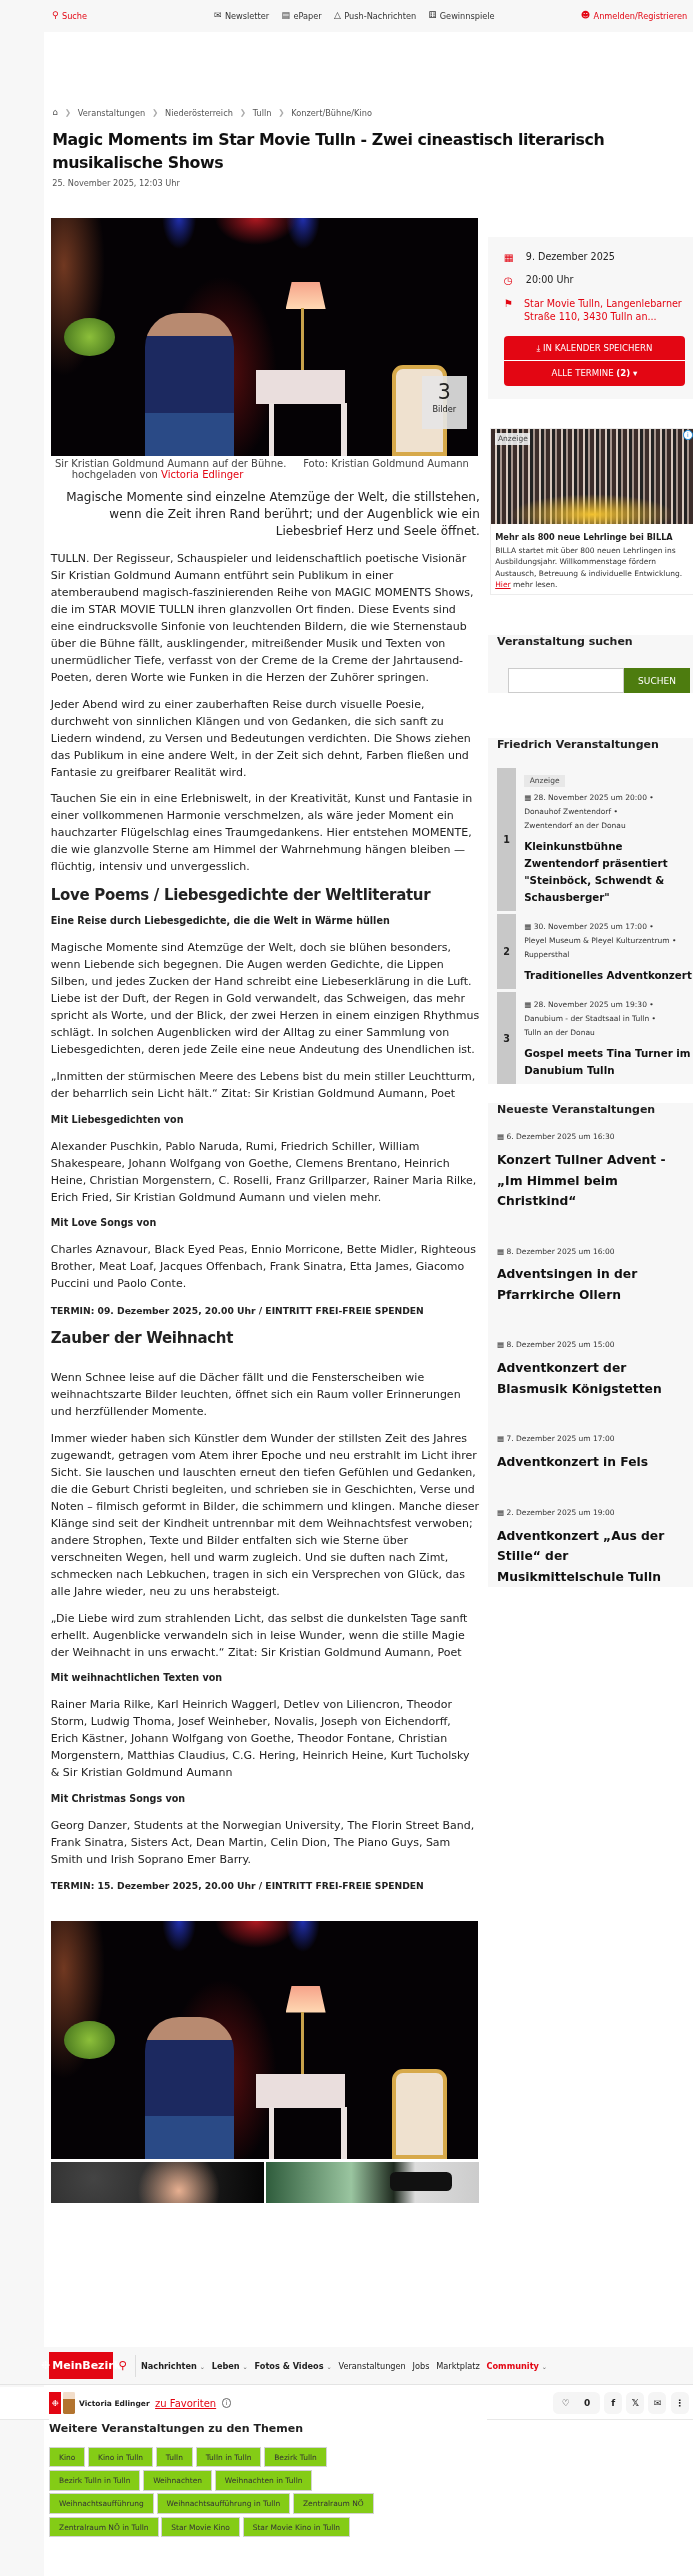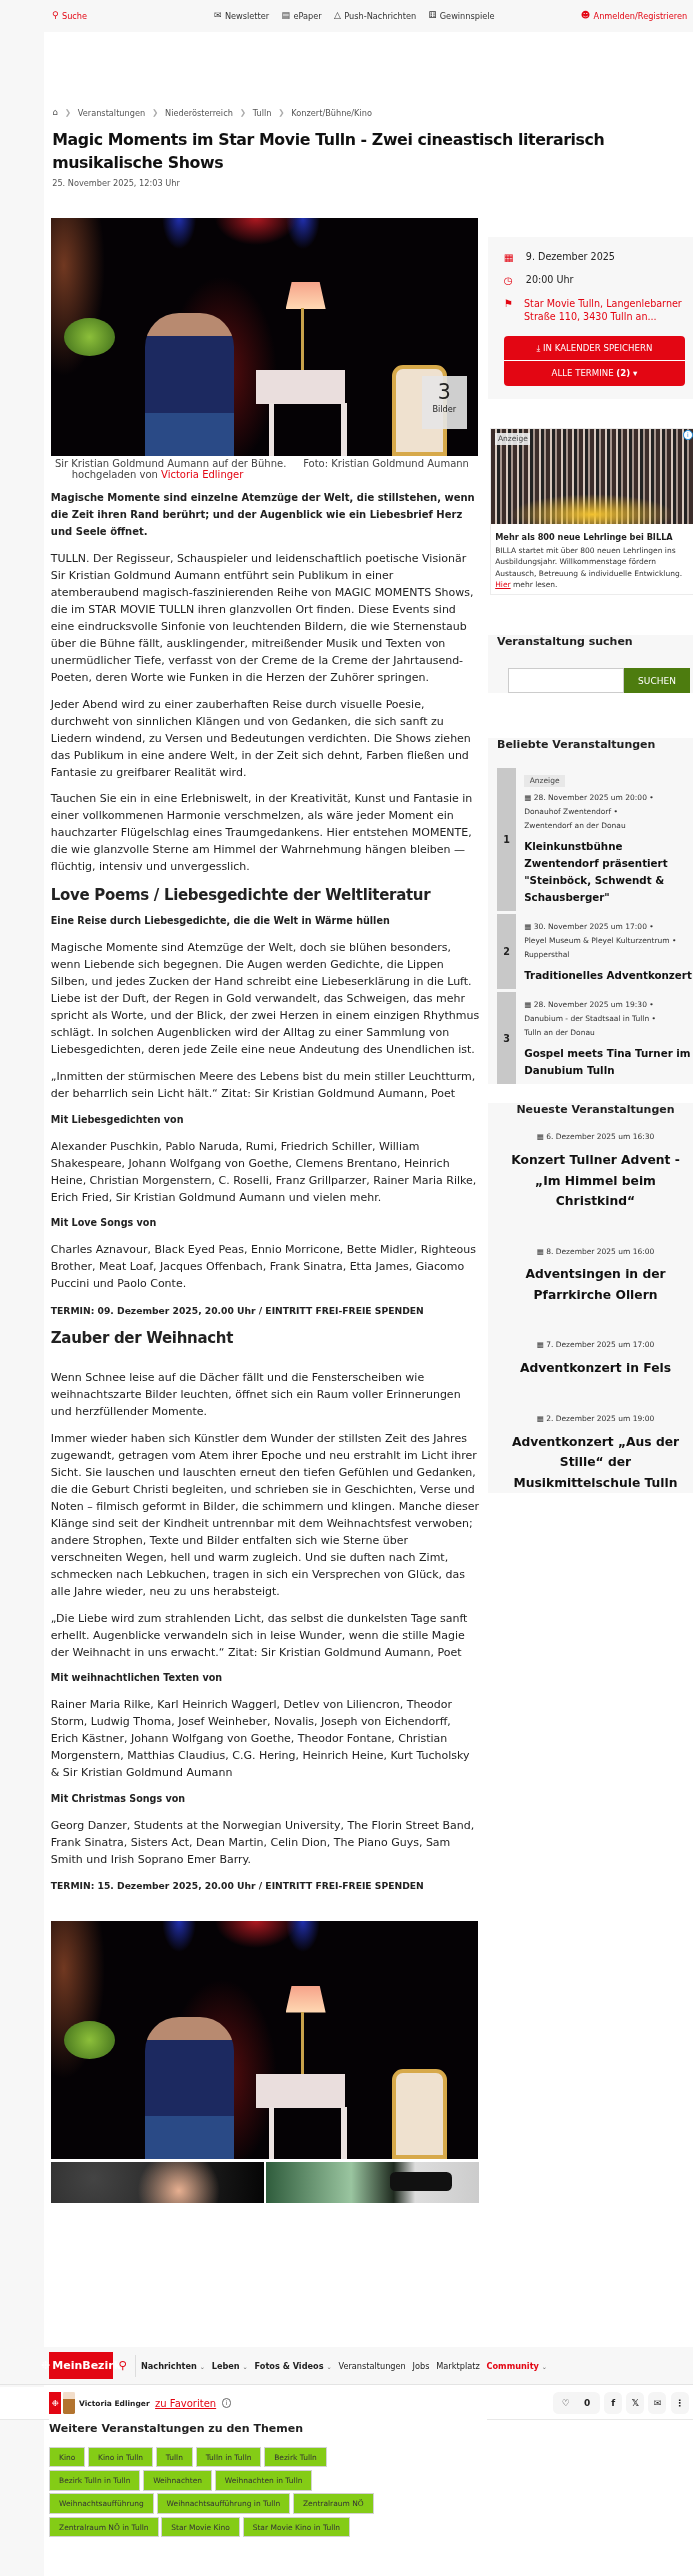--- a/index.html
+++ b/index.html
@@ -48,21 +48,21 @@
   .bilder { position: absolute; right: 11px; top: 158px; width: 45px; height: 53px; background: rgba(230,230,230,0.9); text-align: center; color: #222; }
   .bilder .n { font-size: 20.5px; margin-top: 4.1px; }
   .bilder .l { font-size: 8.2px; }
 
   .caption { font-size: 10px; color: #444; line-height: 11px; padding: 2.1px 4.1px 0; width: 425px; }
   .caption .gap { display: inline-block; width: 13.7px; }
   .caption a { color: #e30613; }
 
   .article { padding-top: 9.6px; }
   .article p { font-size: 11px; line-height: 17px; margin-bottom: 9.6px; color: #222; }
-  .article p.lead { font-weight: bold; font-size: 10px; }
+  .article p.lead { font-weight: normal; font-size: 12px; text-align: right; }
   .article h2 { font-size: 15px; font-weight: bold; line-height: 20.5px; margin: 2.7px 0 8.2px; letter-spacing: -0.3px; }
   .article h3 { font-size: 9.6px; font-weight: bold; line-height: 16.4px; margin-bottom: 9.6px; }
   .article p.strong { font-weight: bold; font-size: 9.2px; }
   .article .spacer { height: 12.3px; }
 
   .gallery { margin-top: 27px; }
   .gallery .big { width: 427px; height: 238px; position: relative; overflow: hidden; }
   .gallery .thumbs { display: flex; gap: 2.1px; margin-top: 2.7px; }
   .gallery .thumb { width: 213px; height: 41px; position: relative; overflow: hidden; }
   .thumb.santa { background: radial-gradient(ellipse 41px 41px at 60% 70%, #e8b091, transparent), radial-gradient(circle at 20% 40%, #444, #050505); }
@@ -293,21 +293,21 @@
 
     <div class="widget" style="margin-top:40px;">
       <h4>Veranstaltung suchen</h4>
       <div class="searchform">
         <input type="text" value="" style="">
         <button>SUCHEN</button>
       </div>
     </div>
 
     <div class="widget popular" style="margin-top:45px;">
-      <h4 style="margin-bottom:16.4px;">Beliebte Veranstaltungen</h4>
+      <h4 style="margin-bottom:16.4px;">Friedrich Veranstaltungen</h4>
       <div class="poprow">
         <div class="num">1</div>
         <div class="body">
           <span class="badge">Anzeige</span>
           <div class="meta"><span>▦</span> <span>28. November 2025 um 20:00</span> •<br><span>Donauhof Zwentendorf</span> •<br><span>Zwentendorf an der Donau</span></div>
           <div class="poptitle">Kleinkunstbühne Zwentendorf präsentiert "Steinböck, Schwendt &amp; Schausberger"</div>
         </div>
       </div>
       <div class="poprow">
         <div class="num">2</div>
@@ -318,29 +318,33 @@
       </div>
       <div class="poprow">
         <div class="num">3</div>
         <div class="body">
           <div class="meta"><span>▦</span> <span>28. November 2025 um 19:30</span> •<br><span>Danubium - der Stadtsaal in Tulln</span> •<br><span>Tulln an der Donau</span></div>
           <div class="poptitle">Gospel meets Tina Turner im Danubium Tulln</div>
         </div>
       </div>
     </div>
 
-    <div class="widget" style="margin-top:19px;text-align:center;">
+    <div class="widget" style="margin-top:19px;">
       <h4 style="margin-bottom:13.7px;">Neueste Veranstaltungen</h4>
       <div class="newest-item">
         <div class="meta"><span>▦</span> <span>6. Dezember 2025 um 16:30</span></div>
         <div class="t">Konzert Tullner Advent - „Im Himmel beim Christkind“</div>
       </div>
       <div class="newest-item">
         <div class="meta"><span>▦</span> <span>8. Dezember 2025 um 16:00</span></div>
         <div class="t">Adventsingen in der Pfarrkirche Ollern</div>
+      </div>
+      <div class="newest-item">
+        <div class="meta"><span>▦</span> <span>8. Dezember 2025 um 15:00</span></div>
+        <div class="t">Adventkonzert der Blasmusik Königstetten</div>
       </div>
       <div class="newest-item">
         <div class="meta"><span>▦</span> <span>7. Dezember 2025 um 17:00</span></div>
         <div class="t">Adventkonzert in Fels</div>
       </div>
       <div class="newest-item">
         <div class="meta"><span>▦</span> <span>2. Dezember 2025 um 19:00</span></div>
         <div class="t">Adventkonzert „Aus der Stille“ der Musikmittelschule Tulln</div>
       </div>
     </div>

